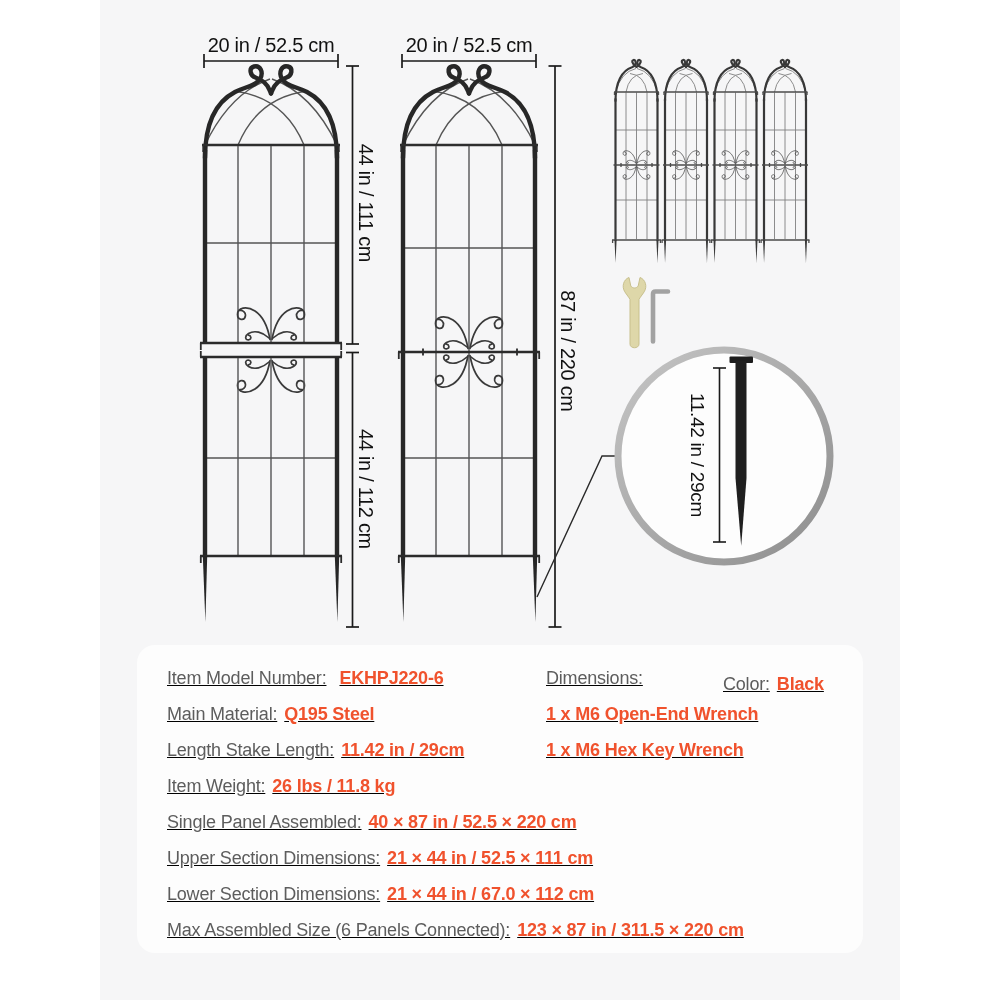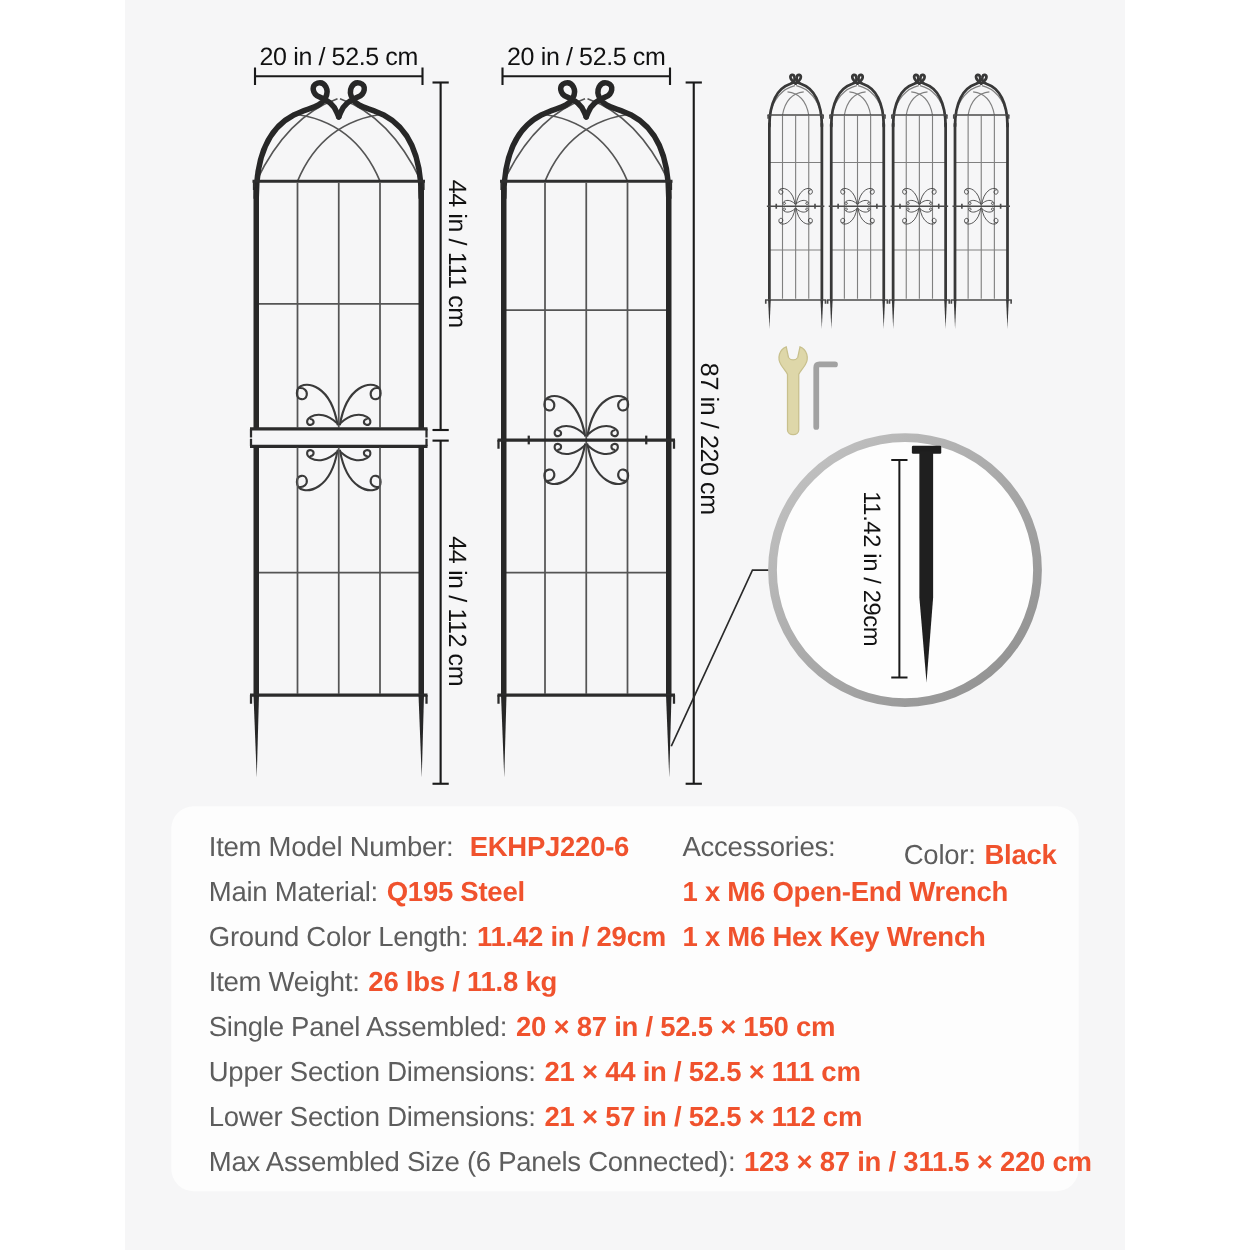--- a/index.html
+++ b/index.html
@@ -11,21 +11,21 @@
   .stage{position:relative;width:1000px;height:1000px;background:var(--bg);overflow:hidden;}
   .canvas{position:absolute;left:100px;top:0;width:800px;height:1000px;background:var(--canvas);}
   svg{position:absolute;left:0;top:0;}
   .spec-panel{
     position:absolute;left:37px;top:645px;width:726px;height:308px;
     background:var(--panel);border-radius:18px;
   }
   .col-left{position:absolute;left:30px;top:15px;}
   .col-right{position:absolute;left:409px;top:15px;}
   .col-color{position:absolute;left:586px;top:21px;}
-  .spec-row{height:36px;line-height:36px;white-space:nowrap;font-size:22px;letter-spacing:-0.2px;}
+  .spec-row{height:36px;line-height:36px;white-space:nowrap;font-size:18px;letter-spacing:-0.2px;text-decoration:underline;}
   .lbl{color:var(--gray-label);font-weight:400;}
   .val{color:var(--accent);font-weight:700;margin-left:7px;}
   .val.gap-lg{margin-left:13px;}
   .val.no-lbl{margin-left:0;}
   text{font-family:"Liberation Sans",sans-serif;fill:#111;}
   .dim-label{font-size:20px;font-weight:500;letter-spacing:-0.3px;}
   .dim-label-sm{font-size:19px;font-weight:500;letter-spacing:-0.3px;}
 </style>
 </head>
 <body>
@@ -233,42 +233,42 @@
 
     <div class="spec-panel">
       <div class="col-left">
         <div class="spec-row">
           <span class="lbl">Item Model Number:</span><span class="val gap-lg">EKHPJ220-6</span>
         </div>
         <div class="spec-row">
           <span class="lbl">Main Material:</span><span class="val">Q195 Steel</span>
         </div>
         <div class="spec-row">
-          <span class="lbl">Ground Color Length:</span><span class="val">11.42 in / 29cm</span>
+          <span class="lbl">Length Stake Length:</span><span class="val">11.42 in / 29cm</span>
         </div>
         <div class="spec-row">
           <span class="lbl">Item Weight:</span><span class="val">26 lbs / 11.8 kg</span>
         </div>
         <div class="spec-row">
-          <span class="lbl">Single Panel Assembled:</span><span class="val">20 × 87 in / 52.5 × 150 cm</span>
+          <span class="lbl">Single Panel Assembled:</span><span class="val">40 × 87 in / 52.5 × 220 cm</span>
         </div>
         <div class="spec-row">
           <span class="lbl">Upper Section Dimensions:</span><span class="val">21 × 44 in / 52.5 × 111 cm</span>
         </div>
         <div class="spec-row">
-          <span class="lbl">Lower Section Dimensions:</span><span class="val">21 × 57 in / 52.5 × 112 cm</span>
+          <span class="lbl">Lower Section Dimensions:</span><span class="val">21 × 44 in / 67.0 × 112 cm</span>
         </div>
         <div class="spec-row">
           <span class="lbl">Max Assembled Size (6 Panels Connected):</span><span class="val">123 × 87 in / 311.5 × 220 cm</span>
         </div>
       </div>
 
       <div class="col-right">
         <div class="spec-row">
-          <span class="lbl">Accessories:</span>
+          <span class="lbl">Dimensions:</span>
         </div>
         <div class="spec-row">
           <span class="val no-lbl">1 x M6 Open-End Wrench</span>
         </div>
         <div class="spec-row">
           <span class="val no-lbl">1 x M6 Hex Key Wrench</span>
         </div>
       </div>
 
       <div class="col-color">

